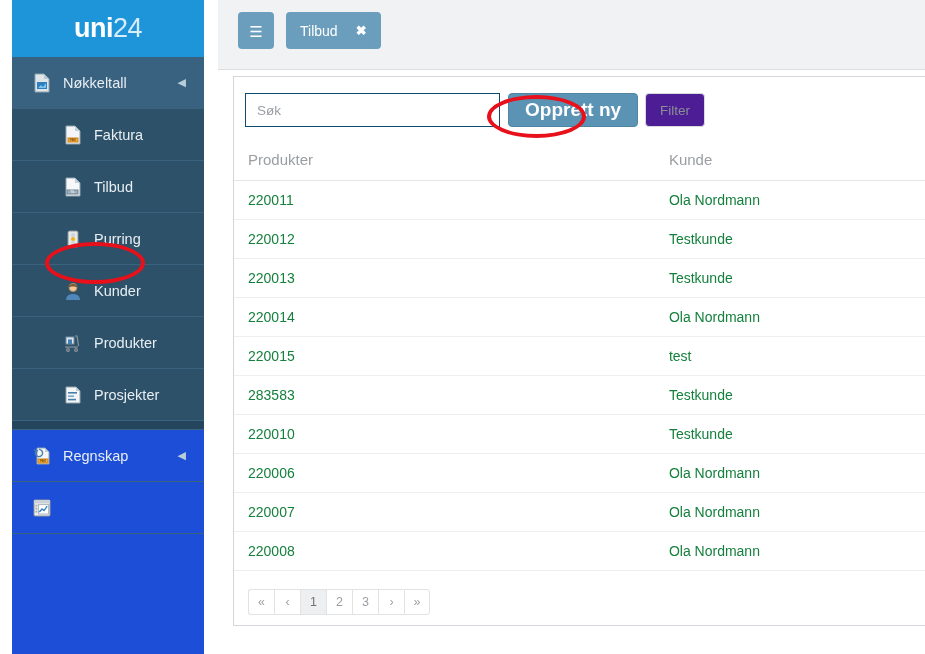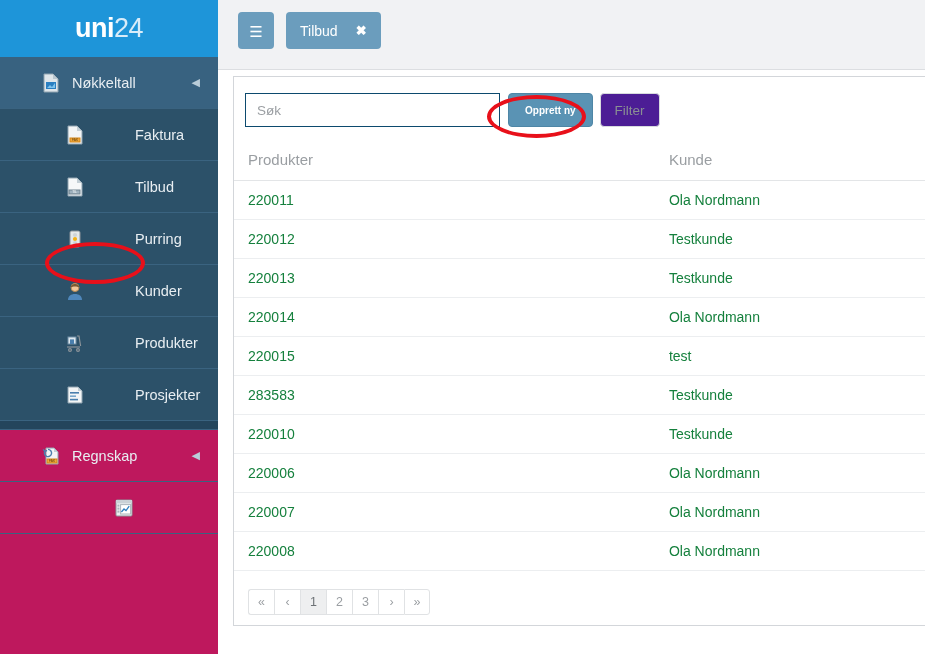--- a/index.html
+++ b/index.html
@@ -6,44 +6,44 @@
   html, body {
     margin: 0; padding: 0;
     width: 925px; height: 654px;
     overflow: hidden;
     background: #ffffff;
     font-family: "Liberation Sans", sans-serif;
   }
 
   
   #sidebar {
-    position: absolute; left: 0; top: 0;
-    width: 218px; height: 654px;
-    background: #be185d;
+    position: absolute; left: 12px; top: 0;
+    width: 192px; height: 654px;
+    background: #1d4ed8;
   }
   #brand {
     height: 57px;
     background: #1e95d9;
     display: flex; align-items: center; justify-content: center;
   }
   #brand .logo { font-size: 27px; letter-spacing: -0.5px; line-height: 1; }
   #brand .logo .b { font-weight: bold; color: #ffffff; }
   #brand .logo .t { font-weight: normal; color: #d8ecf9; }
 
   .nav-item {
     position: relative;
     height: 52px;
     display: flex; align-items: center;
     border-bottom: 1px solid #3a6380;
     color: #e8eef2;
     font-size: 14.5px;
     cursor: pointer;
   }
-  .nav-item.top { padding-left: 40px; justify-content: center; }
-  .nav-item.sub { padding-left: 64px; background: #2c5169; gap: 39px; }
+  .nav-item.top { padding-left: 19px; }
+  .nav-item.sub { padding-left: 50px; background: #2c5169; }
   .nav-item.active-top { background: #386280; }
   .nav-item .ico {
     width: 22px; height: 22px;
     margin-right: 10px;
     flex: 0 0 22px;
     display: flex; align-items: center; justify-content: center;
   }
   .nav-item .ico svg { display: block; }
   .nav-item .lbl { flex: 1 1 auto; }
   .nav-item .caret {
@@ -97,21 +97,21 @@
     padding: 0 11px;
     font-size: 13.5px; color: #5a5f63;
     font-family: "Liberation Sans", sans-serif;
     outline: none;
   }
   #search-input::placeholder { color: #9b9fa3; }
   .btn-primary {
     height: 34px; margin-left: 8px;
     padding: 0 16px;
     background: #5a93b4; border: 1px solid #4e86a6; border-radius: 4px;
-    color: #ffffff; font-size: 10px; font-weight: bold;
+    color: #ffffff; font-size: 19px; font-weight: bold;
     font-family: "Liberation Sans", sans-serif;
     cursor: pointer;
   }
   .btn-plain {
     height: 34px; margin-left: 7px;
     padding: 0 14px;
     background: #4c1d95; border: 1px solid #d8dbde; border-radius: 4px;
     color: #8a8f93; font-size: 13.5px;
     font-family: "Liberation Sans", sans-serif;
     cursor: pointer;

